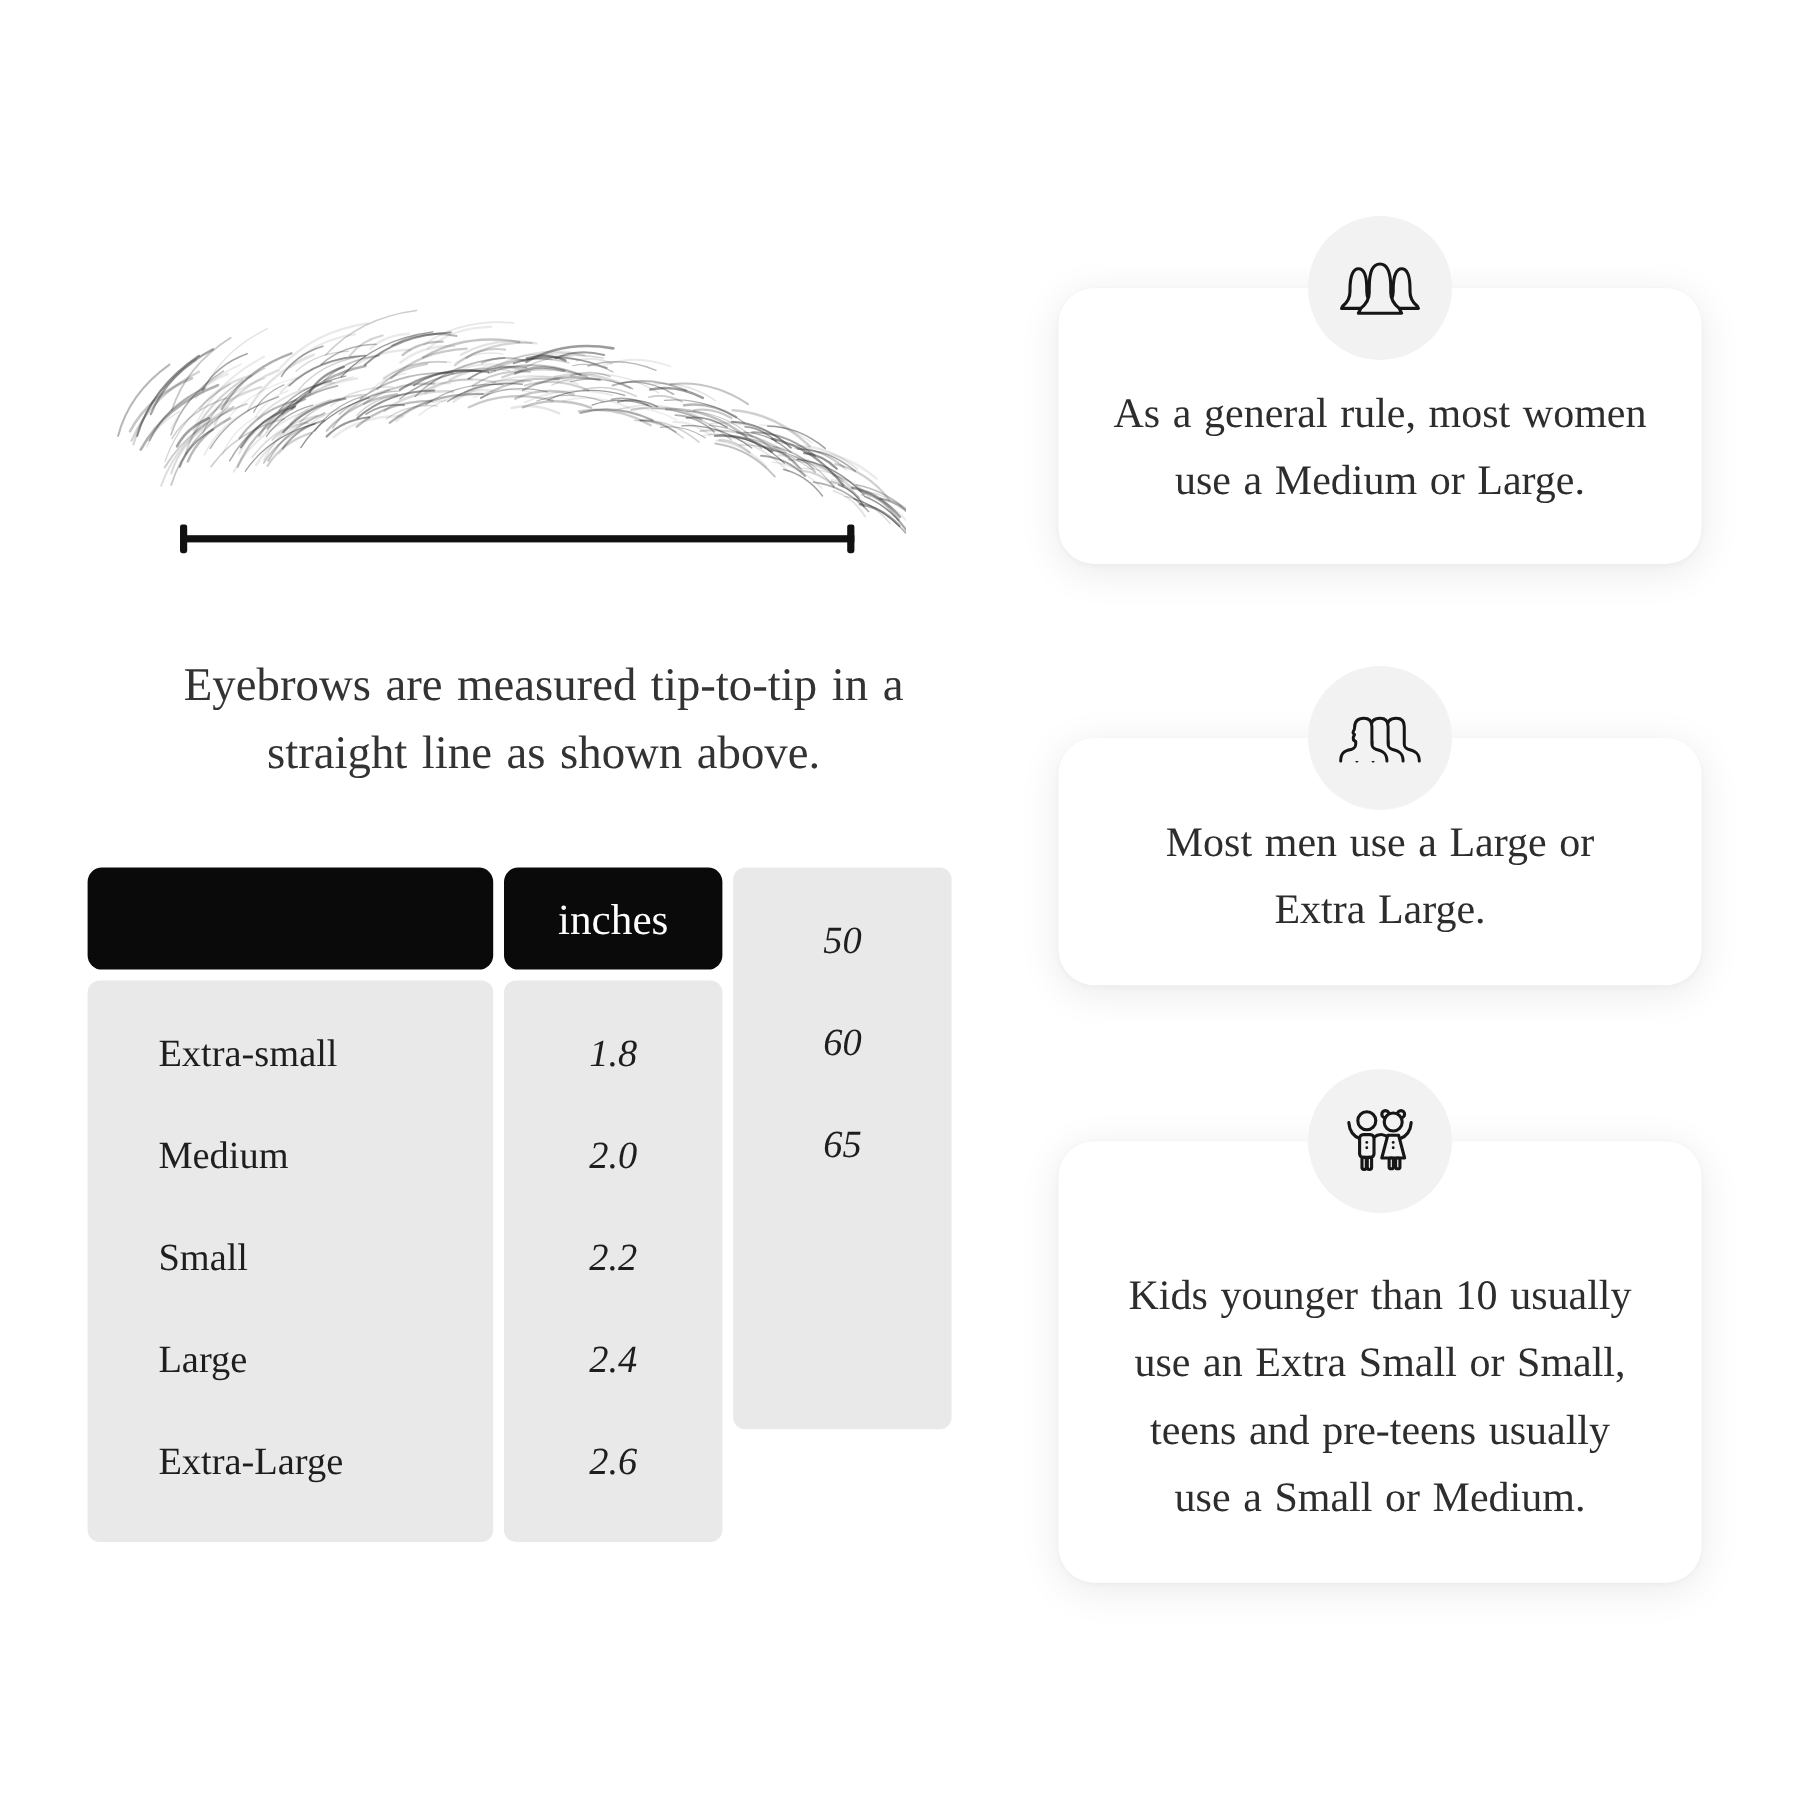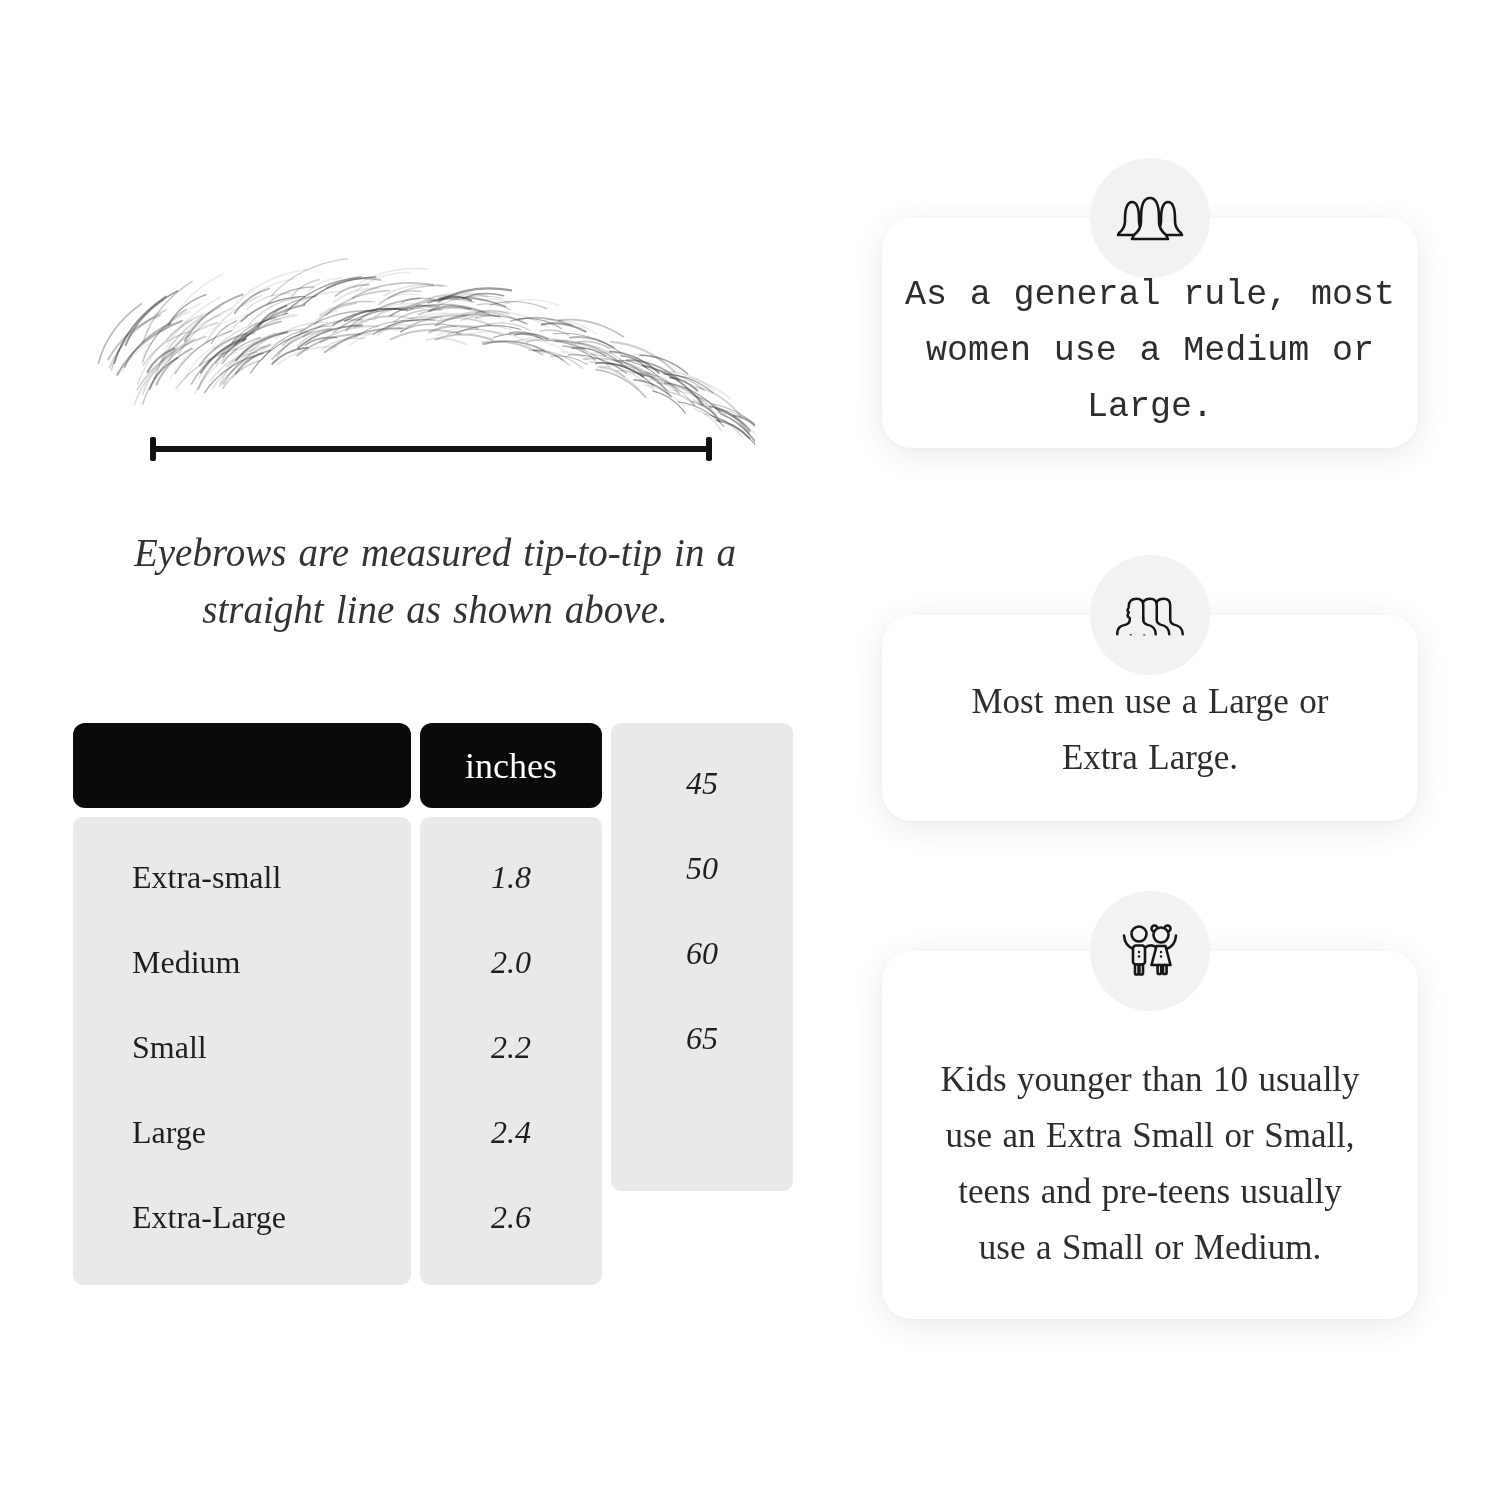--- a/index.html
+++ b/index.html
@@ -8,22 +8,22 @@
     font-family:"Liberation Serif","DejaVu Serif",serif;color:#2e2e2e;
   }
   
   .brow{position:absolute;left:95px;top:230px;width:660px;height:220px;}
   .measure-line{position:absolute;left:150px;top:437px;width:562px;height:24px;}
   .measure-line .bar{position:absolute;left:0;top:9px;width:100%;height:6px;background:#111;}
   .measure-line .cap{position:absolute;top:0;width:6px;height:24px;background:#111;border-radius:2px;}
   .measure-line .cap.left{left:0;}
   .measure-line .cap.right{right:0;}
   .caption{
-    position:absolute;left:125px;top:524px;width:620px;margin:0;
-    font-size:39px;line-height:57px;text-align:center;color:#333;word-spacing:0.06em;font-style:italic;
+    position:absolute;left:125px;top:524px;width:620px;margin:18px;
+    font-size:39px;line-height:57px;text-align:center;color:#333;word-spacing:0.06em;
   }
   
   .table{position:absolute;left:73px;top:723px;display:flex;gap:9px;}
   .col{display:flex;flex-direction:column;gap:9px;}
   .col-label{width:338px;}
   .col-num{width:182px;}
   .th{
     height:85px;background:#0a0a0a;border-radius:12px;color:#fff;
     display:flex;align-items:center;justify-content:center;font-size:36px;
   }
@@ -33,21 +33,21 @@
   }
   .cell{display:flex;align-items:center;font-size:32px;color:#1e1e1e;}
   .cell.label{padding-left:59px;}
   .cell.num{justify-content:center;font-style:italic;}
   
   .card{
     position:absolute;left:882px;width:536px;background:#ffffff;border-radius:30px;
     box-shadow:0 6px 34px rgba(0,0,0,0.085),0 1px 4px rgba(0,0,0,0.03);
     display:flex;align-items:center;justify-content:center;box-sizing:border-box;
   }
-  .card1{top:218px;height:230px;padding-top:36px;font-family:Liberation Mono, monospace;}
+  .card1{top:240px;height:230px;padding-top:36px;}
   .card2{top:615px;height:206px;padding-top:24px;}
   .card3{top:951px;height:368px;padding-top:58px;}
   .badge{
     position:absolute;left:50%;top:-60px;transform:translateX(-50%);
     width:120px;height:120px;border-radius:50%;background:#f2f2f2;
     display:flex;align-items:center;justify-content:center;
   }
   .badge svg{display:block;}
   .card-text{
     margin:0;text-align:center;font-size:35px;line-height:56px;color:#2d2d2d;word-spacing:0.05em;
@@ -351,21 +351,20 @@
       <div class="tbody">
         <div class="cell num">1.8</div>
         <div class="cell num">2.0</div>
         <div class="cell num">2.2</div>
         <div class="cell num">2.4</div>
         <div class="cell num">2.6</div>
       </div>
     </div>
     <div class="col col-num">
       <div class="tbody">
-        <div class="cell num">45</div>
         <div class="cell num">50</div>
         <div class="cell num">60</div>
         <div class="cell num">65</div>
       </div>
     </div>
   </div>
 
   <div class="card card1">
     <div class="badge">
       <svg width="76" height="52" viewBox="0 0 76 52">

